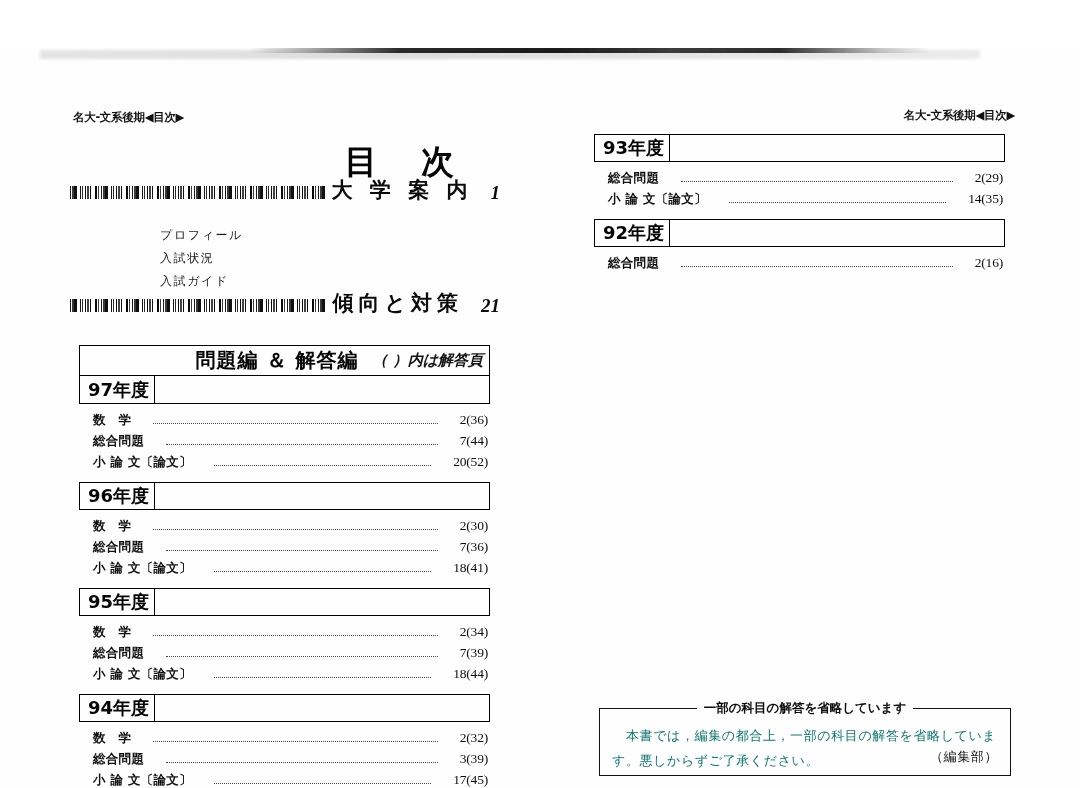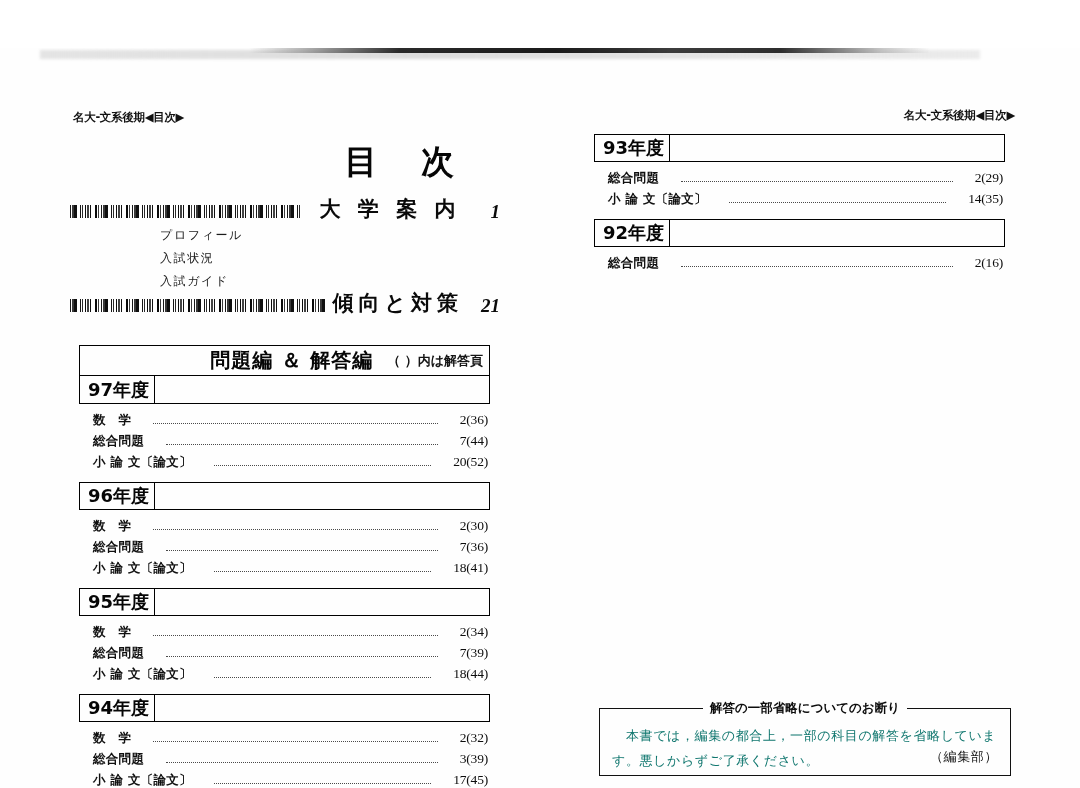--- a/index.html
+++ b/index.html
@@ -159,25 +159,26 @@
     font-family: "DejaVu Sans", "Liberation Sans", sans-serif;
     font-size: 20px;
     font-weight: bold;
     letter-spacing: 1px;
     color: #060606;
     white-space: nowrap;
     padding-left: 41px;
   }
   .tbl-head-note {
     font-family: "DejaVu Sans", "Liberation Sans", sans-serif;
-    font-size: 13px;
+    font-size: 15px;
     font-weight: bold;
     margin-left: 14px;
     white-space: nowrap;
     color: #141414;
+    font-style: italic;
   }
 
   .year-bar {
     border: 1.6px solid #000;
     border-top: none;
     height: 28px;
     display: flex;
     align-items: center;
     box-sizing: border-box;
   }
@@ -280,21 +281,21 @@
 
   <div class="scan-smudge-faint"></div>
   <div class="scan-smudge"></div>
 
   <div class="col-left">
 
     <div class="running-head rh-left">名大-文系後期◀目次▶</div>
 
     <div class="doc-title">目 次</div>
 
-    <div class="front-line" style="top:147px;gap:12px;">
+    <div class="front-line" style="top:128px;">
       <div class="barcode"></div>
       <div class="front-name">大 学 案 内</div>
       <div class="front-page">1</div>
     </div>
 
     <div class="sub-list" style="top:176px;">
       <div>プロフィール</div>
       <div>入試状況</div>
       <div>入試ガイド</div>
     </div>
@@ -436,21 +437,21 @@
           <span class="entry-dots"></span>
           <span class="entry-page">2(16)</span>
         </div>
       </div>
 
     </div>
 
     <div class="notice" style="top:660px;">
       <div class="notice-title-wrap">
         <div class="notice-rule"></div>
-        <div class="notice-title">解答の一部省略についてのお断り</div>
+        <div class="notice-title">一部の科目の解答を省略しています</div>
         <div class="notice-rule"></div>
       </div>
       <div class="notice-body">本書では，編集の都合上，一部の科目の解答を省略しています。悪しからずご了承ください。</div>
       <div class="notice-sign">（編集部）</div>
     </div>
 
   </div>
 </div>
 
 </body></html>

